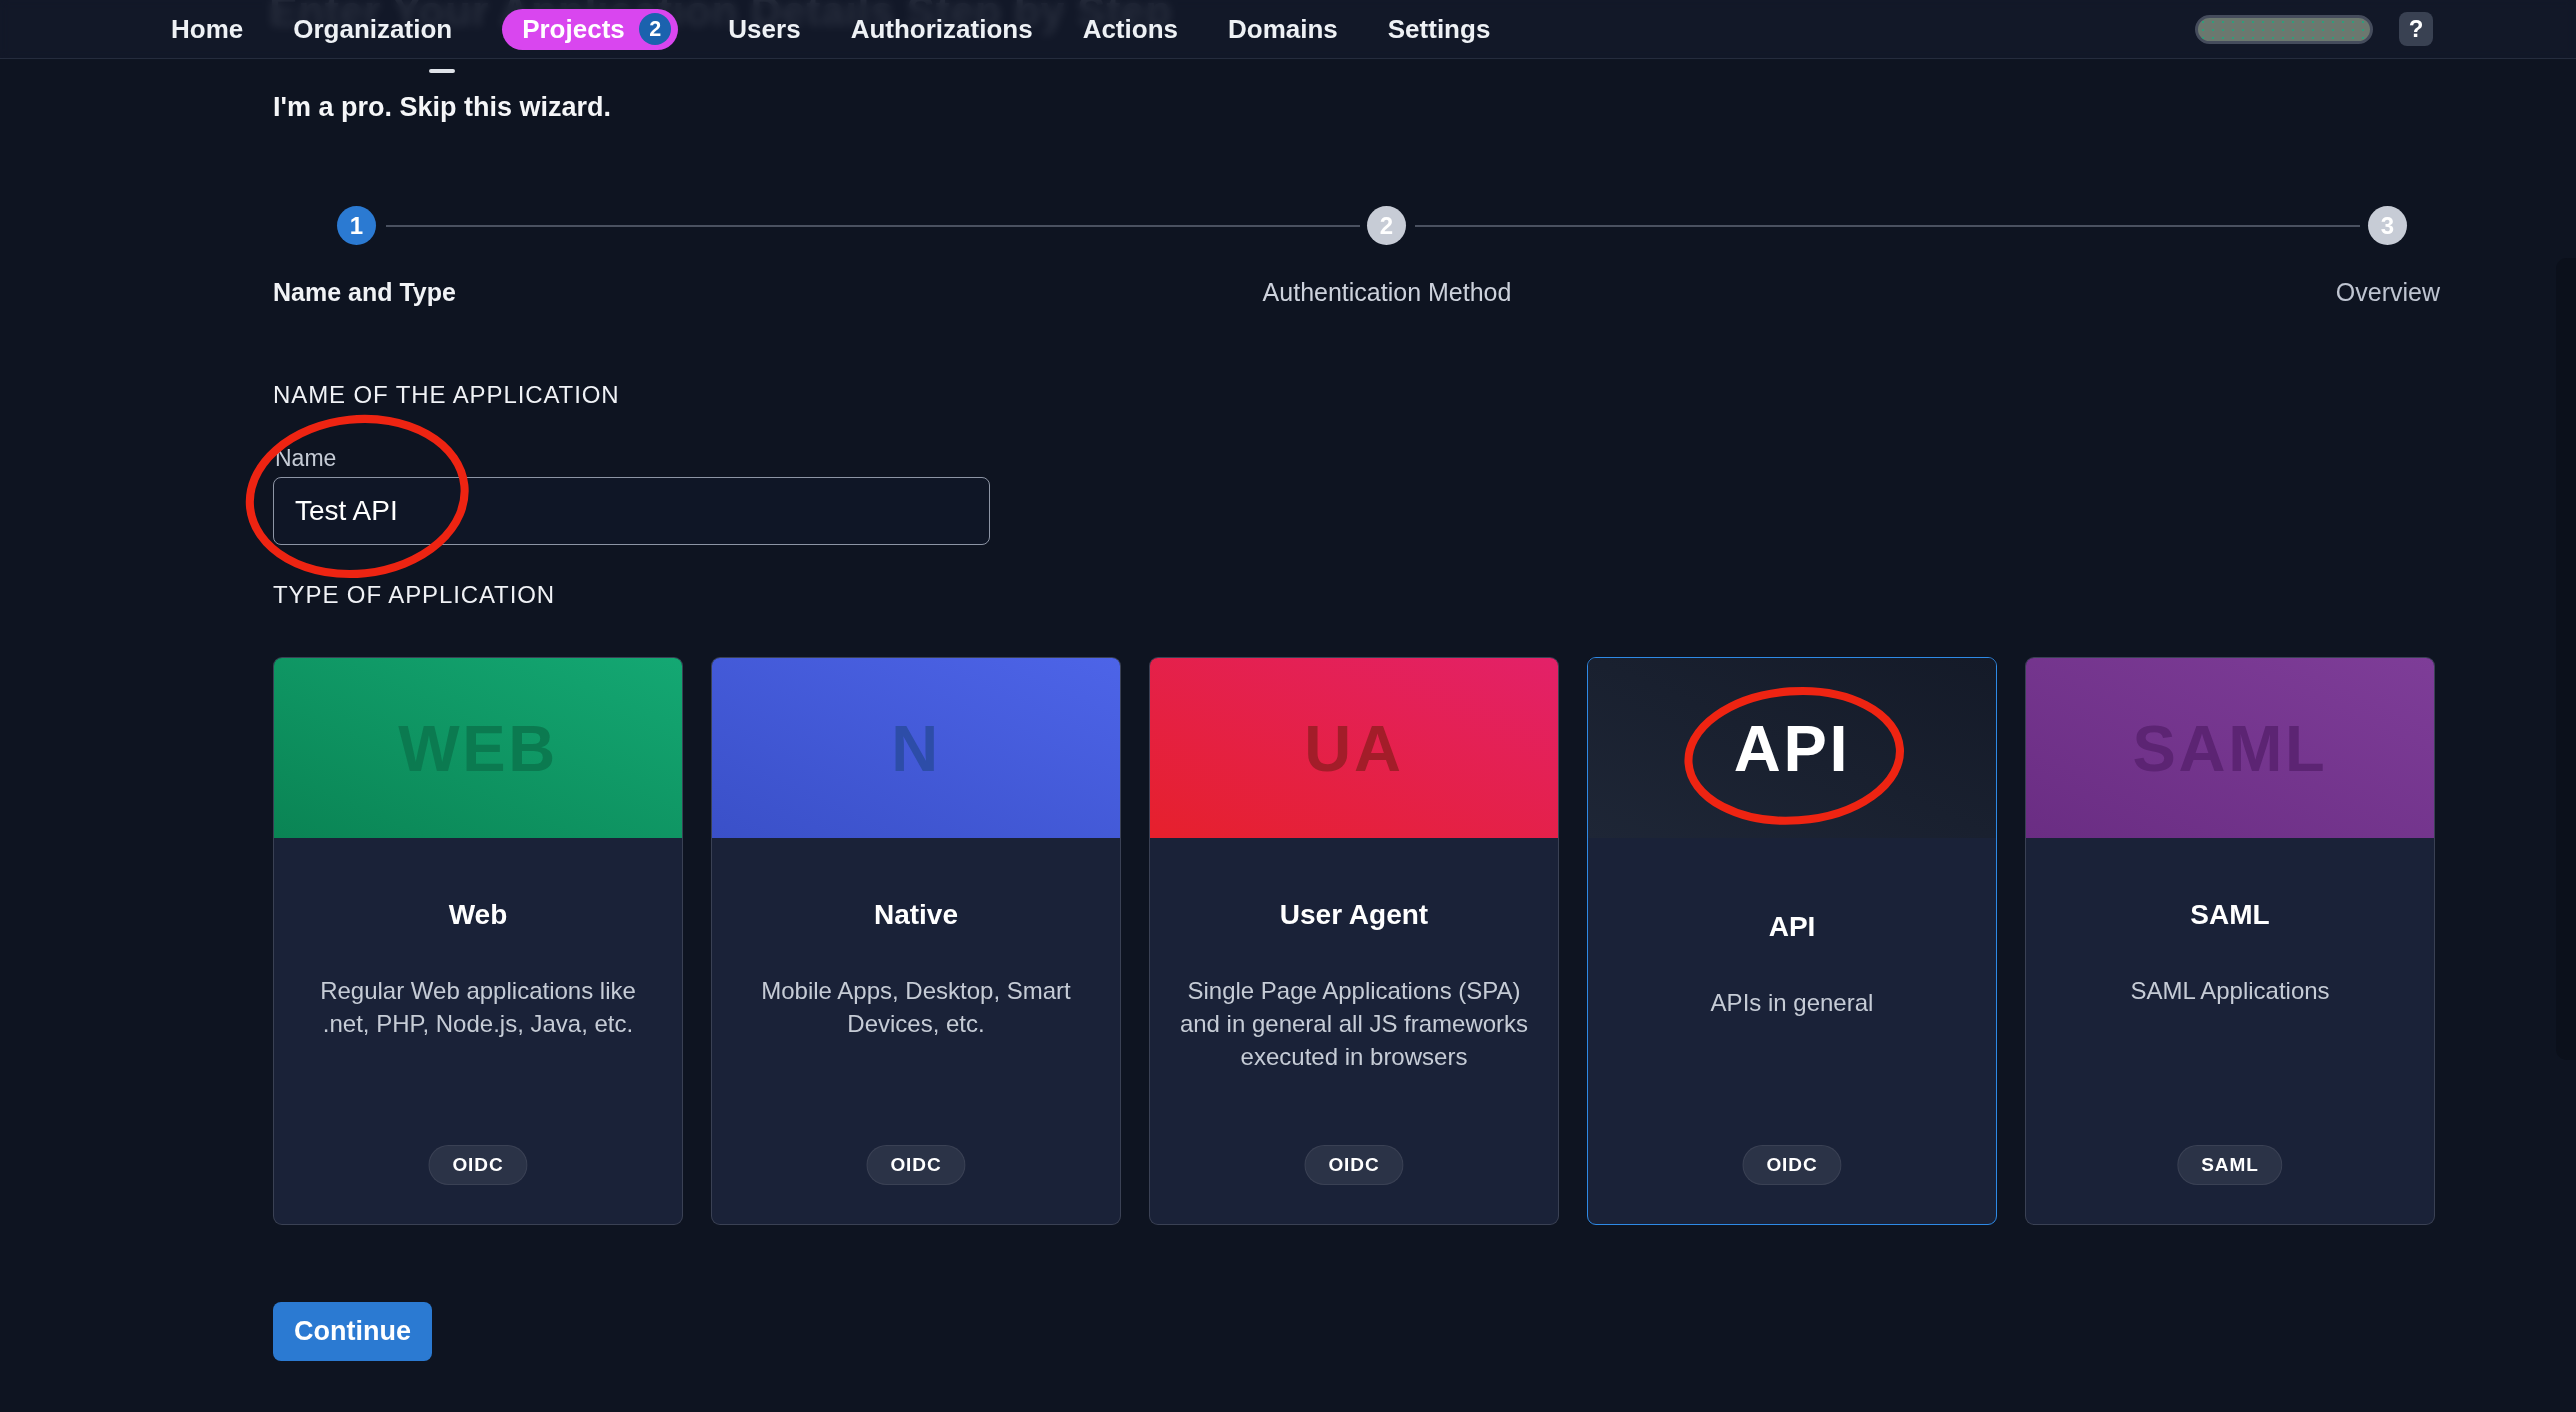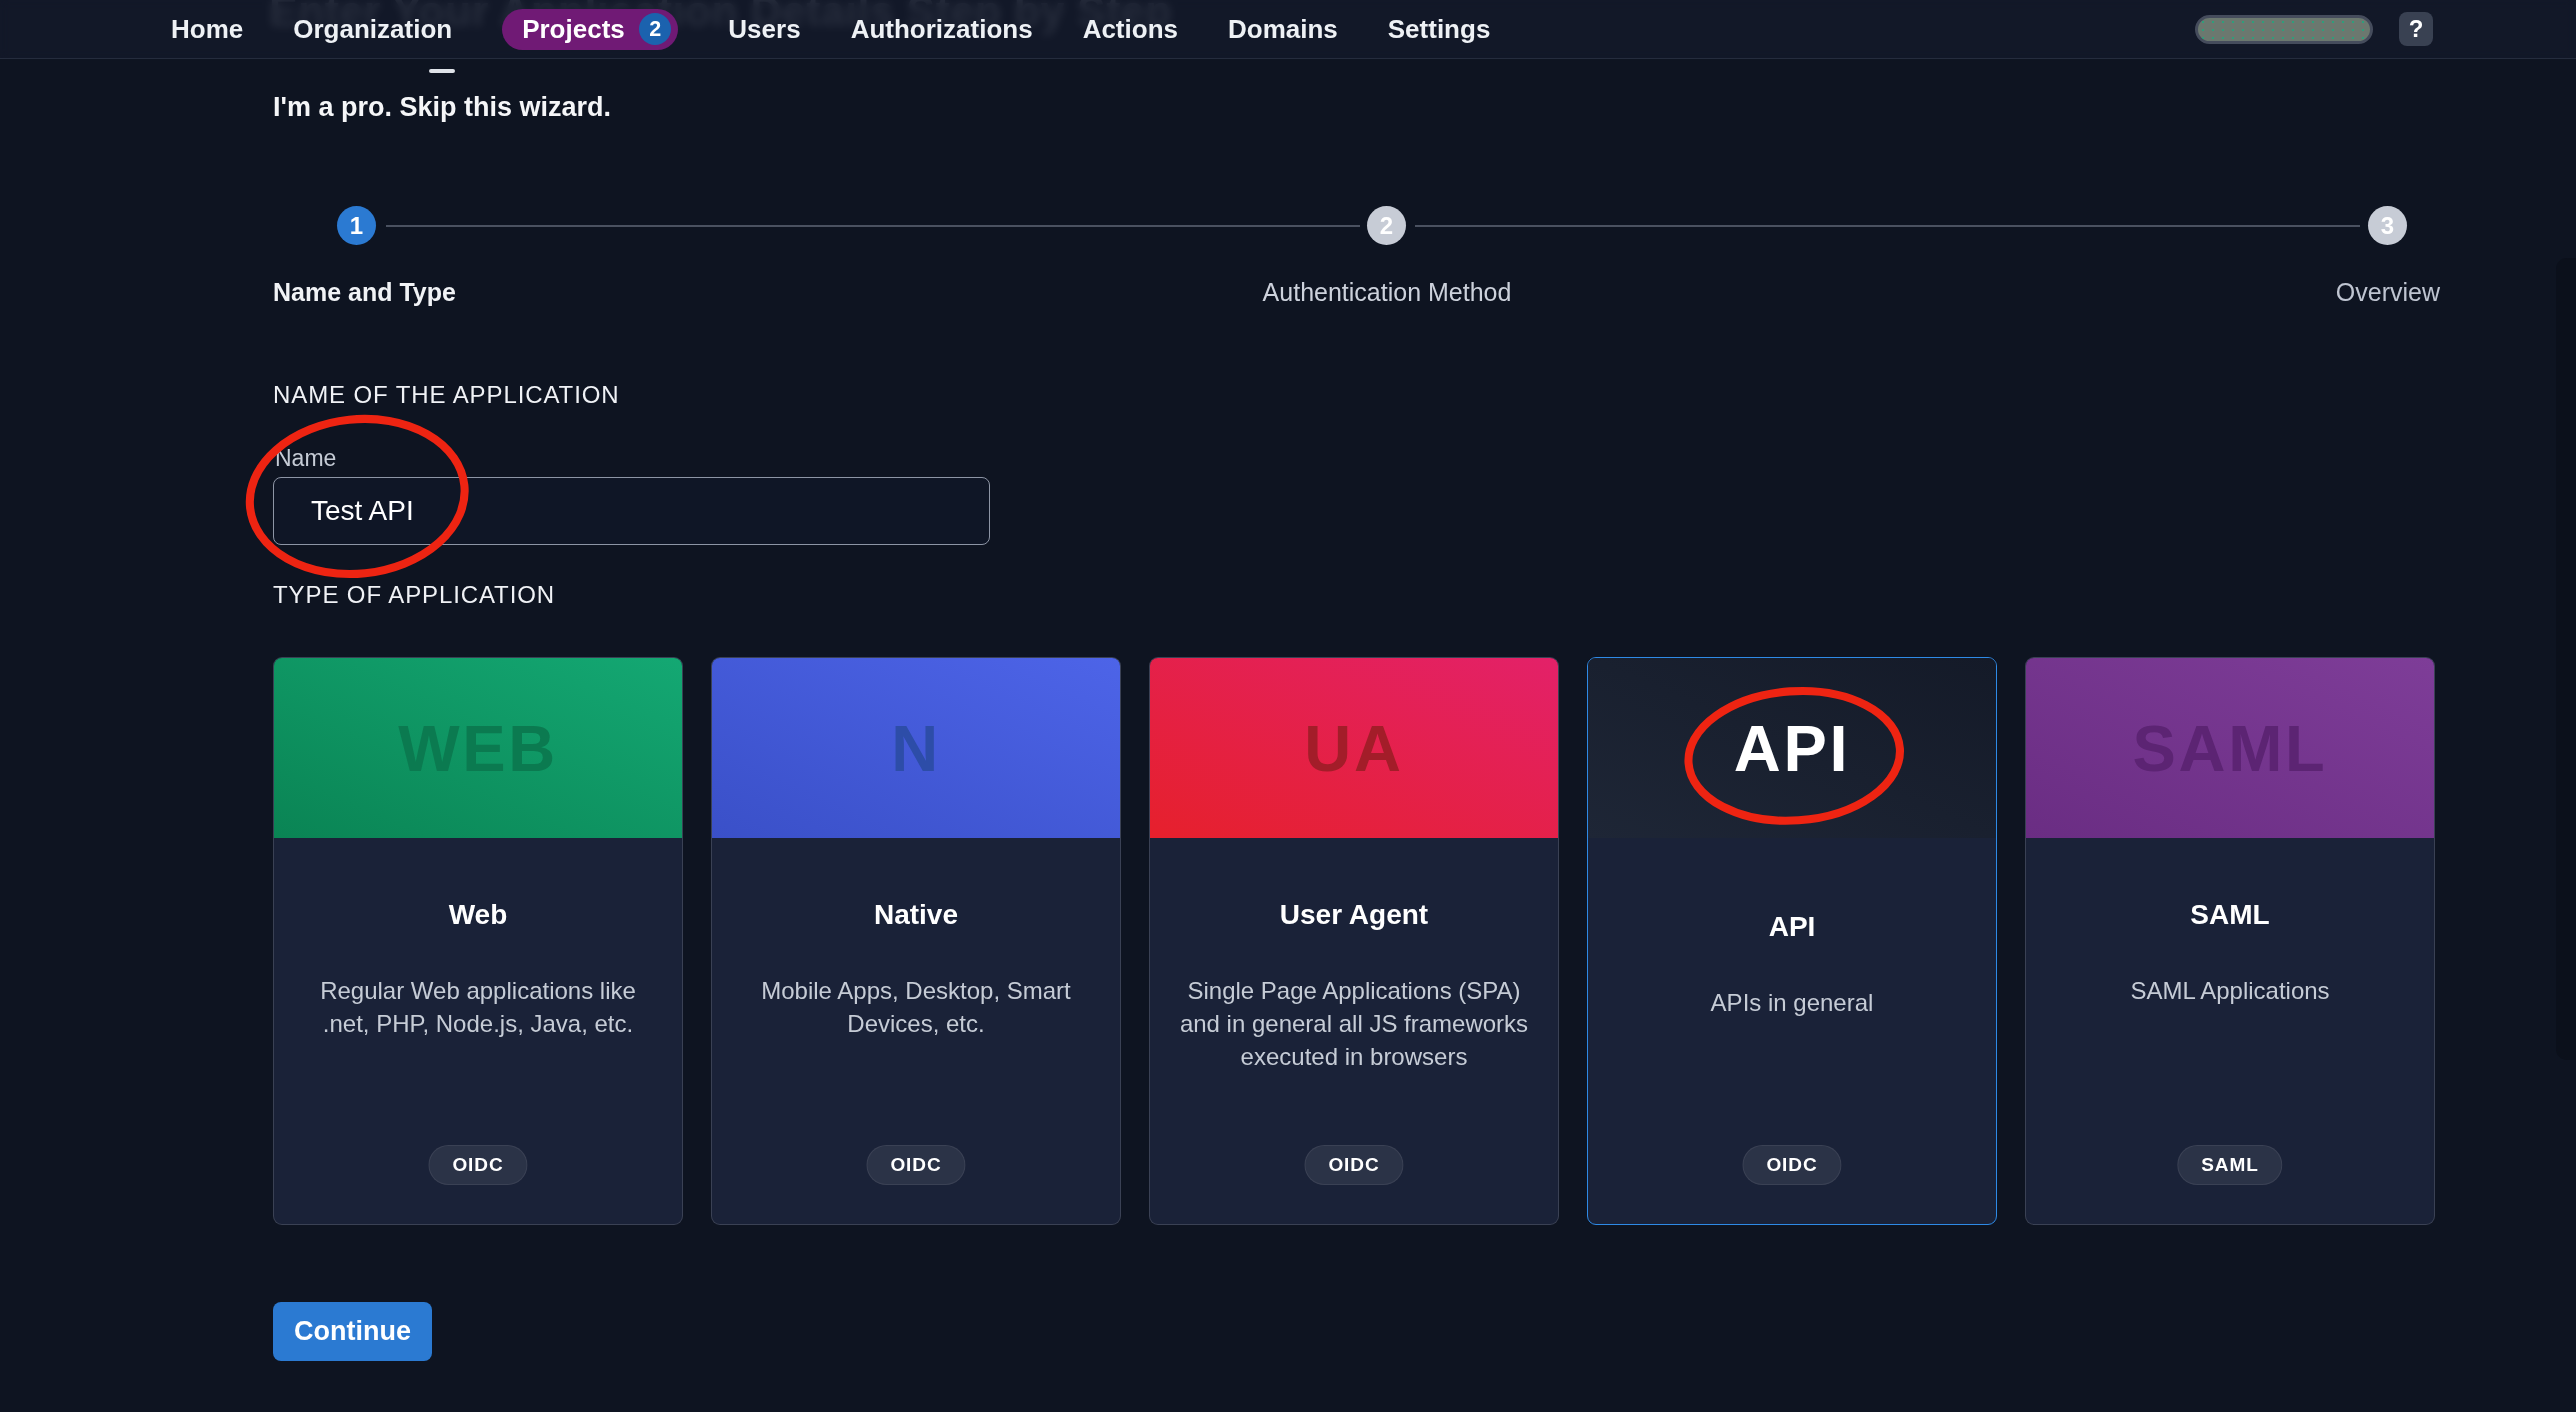--- a/index.html
+++ b/index.html
@@ -92,21 +92,21 @@
     position:absolute; left:273px; z-index:2;
     font-size:24px; font-weight:400; letter-spacing:0.9px; color:#f0f2f6;
   }
   .name-heading { top:381px; }
   .type-heading { top:581px; }
   .field-label { position:absolute; top:445px; left:275px; z-index:2; font-size:23px; color:#c6ccd6; }
   .name-input {
     position:absolute; top:477px; left:273px; z-index:2;
     width:717px; height:68px;
     background:#0f1626; border:0.9px solid #8d95a5; border-radius:8px;
-    color:#fff; font-size:28px; padding-left:37px;
+    color:#fff; font-size:28px; padding-left:21px;
     font-family:"Liberation Sans","DejaVu Sans",sans-serif;
     outline:none;
   }
 
   
   .cards-row { position:absolute; top:657px; left:273px; z-index:2; display:flex; gap:28px; }
   .card {
     width:410px; height:568px;
     background:#1a2238;
     border:0.9px solid rgba(255,255,255,.14);
@@ -154,21 +154,21 @@
   }
 </style>
 </head>
 <body>
 
 <h1 class="bg-title">Enter Your Application Details Step by Step</h1>
 
 <nav class="topnav">
   <span class="nav-item">Home</span>
   <span class="nav-item">Organization</span>
-  <span class="nav-pill" style="background-color: #701a75;">
+  <span class="nav-pill" style="background-color: #d946ef;">
     <span class="nav-item">Projects</span>
     <span class="nav-pill-badge" style="background-color: rgb(27, 98, 174);">2</span>
   </span>
   <span class="nav-item">Users</span>
   <span class="nav-item">Authorizations</span>
   <span class="nav-item">Actions</span>
   <span class="nav-item">Domains</span>
   <span class="nav-item">Settings</span>
   <span class="nav-right">
     <span class="redacted-pill"></span>

